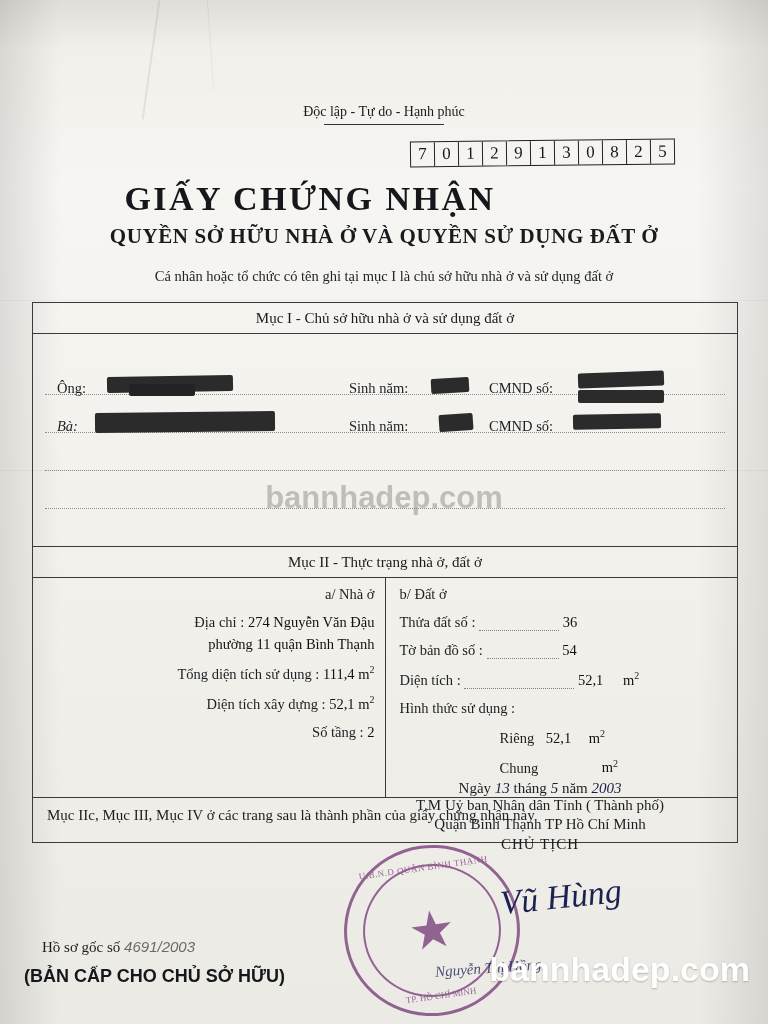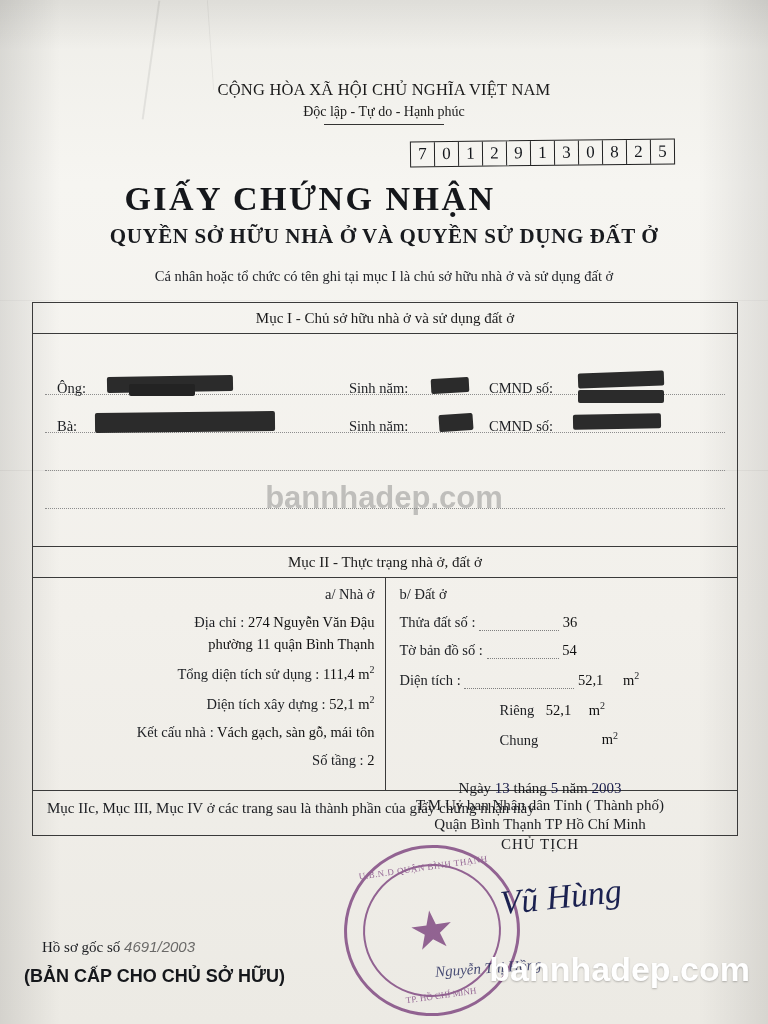--- a/index.html
+++ b/index.html
@@ -222,20 +222,21 @@
     width: 360px;
     text-align: center;
     font-size: 15px;
     color: #1c1e22;
   }
   .sign-line2 { font-size: 15px; text-align: center; }
   .sign-line3 { margin-top: 2px; font-size: 15px; }
   .sign-title { margin-top: 3px; font-size: 15px; letter-spacing: 1px; }
   .hand {
     font-family: "Liberation Serif", serif;
+    font-style: italic;
     color: #1a1d4a;
   }
 
   .stamp {
     position: absolute;
     left: 344px;
     top: 845px;
     width: 170px;
     height: 165px;
     border: 3px solid #6f2f72;
@@ -331,21 +332,20 @@
 <div id="page">
 
   <div class="shade-top"></div>
   <div class="shade-left"></div>
   <div class="shade-right"></div>
   <div class="crease c1"></div>
   <div class="crease c2"></div>
   <div class="crease c3"></div>
   <div class="crease c4"></div>
 
-  <div class="nation-line">CỘNG HÒA XÃ HỘI CHỦ NGHĨA VIỆT NAM</div>
   <div class="motto-line">Độc lập - Tự do - Hạnh phúc</div>
   <div class="motto-underline"></div>
 
   <div class="serial">
     <div class="digit">7</div>
     <div class="digit">0</div>
     <div class="digit">1</div>
     <div class="digit">2</div>
     <div class="digit">9</div>
     <div class="digit">1</div>
@@ -368,21 +368,21 @@
 
       <div class="dotline" style="top:60px;"></div>
       <div class="dotline" style="top:98px;"></div>
       <div class="dotline" style="top:136px;"></div>
       <div class="dotline" style="top:174px;"></div>
 
       <div class="f-label" style="left:24px; top:46px;">Ông:</div>
       <div class="f-label" style="left:316px; top:46px;">Sinh năm:</div>
       <div class="f-label" style="left:456px; top:46px;">CMND số:</div>
 
-      <div class="f-label" style="left:24px; top:84px;">Bà:</div>
+      <div class="f-label" style="left:24px; top:84px;font-style:italic;">Bà:</div>
       <div class="f-label" style="left:316px; top:84px;">Sinh năm:</div>
       <div class="f-label" style="left:456px; top:84px;">CMND số:</div>
 
       <div class="redact" style="left:74px; top:42px; width:126px; height:16px; transform:rotate(-1deg);"></div>
       <div class="redact r2" style="left:96px; top:50px; width:66px; height:12px;"></div>
       <div class="redact" style="left:398px; top:44px; width:38px; height:15px; transform:rotate(-3deg);"></div>
       <div class="redact" style="left:545px; top:38px; width:86px; height:15px; transform:rotate(-2deg);"></div>
       <div class="redact" style="left:545px; top:56px; width:86px; height:13px;"></div>
 
       <div class="redact" style="left:62px; top:78px; width:180px; height:20px; transform:rotate(-0.6deg);"></div>
@@ -409,24 +409,20 @@
           <span class="val">111,4</span>
           <span class="val">m</span><span class="sup">2</span>
         </div>
 
         <div class="fld">
           <span class="lbl">Diện tích xây dựng :</span>
           <span class="val">52,1</span>
           <span class="val">m</span><span class="sup">2</span>
         </div>
 
-        <div class="fld">
-          <span class="lbl">Kết cấu nhà :</span>
-          <span class="val">Vách gạch, sàn gỗ, mái tôn</span>
-        </div>
 
         <div class="fld">
           <span class="lbl">Số tầng :</span>
           <span class="val">2</span>
         </div>
       </div>
 
       <div class="col-right">
         <div class="fld">b/ Đất ở</div>
 
@@ -442,20 +438,23 @@
           <span class="val">54</span>
         </div>
 
         <div class="fld">
           <span class="lbl">Diện tích :</span>
           <span class="dots" style="width:110px;"></span>
           <span class="val">52,1</span>
           <span class="val" style="margin-left:16px;">m</span><span class="sup">2</span>
         </div>
 
+        <div class="fld">
+          <span class="lbl">Hình thức sử dụng :</span>
+        </div>
 
         <div class="fld" style="padding-left:100px;">
           <span class="lbl">Riêng</span>
           <span class="val" style="margin-left:8px;">52,1</span>
           <span class="val" style="margin-left:14px;">m</span><span class="sup">2</span>
         </div>
 
         <div class="fld" style="padding-left:100px;">
           <span class="lbl">Chung</span>
           <span class="val" style="margin-left:8px;"></span>

